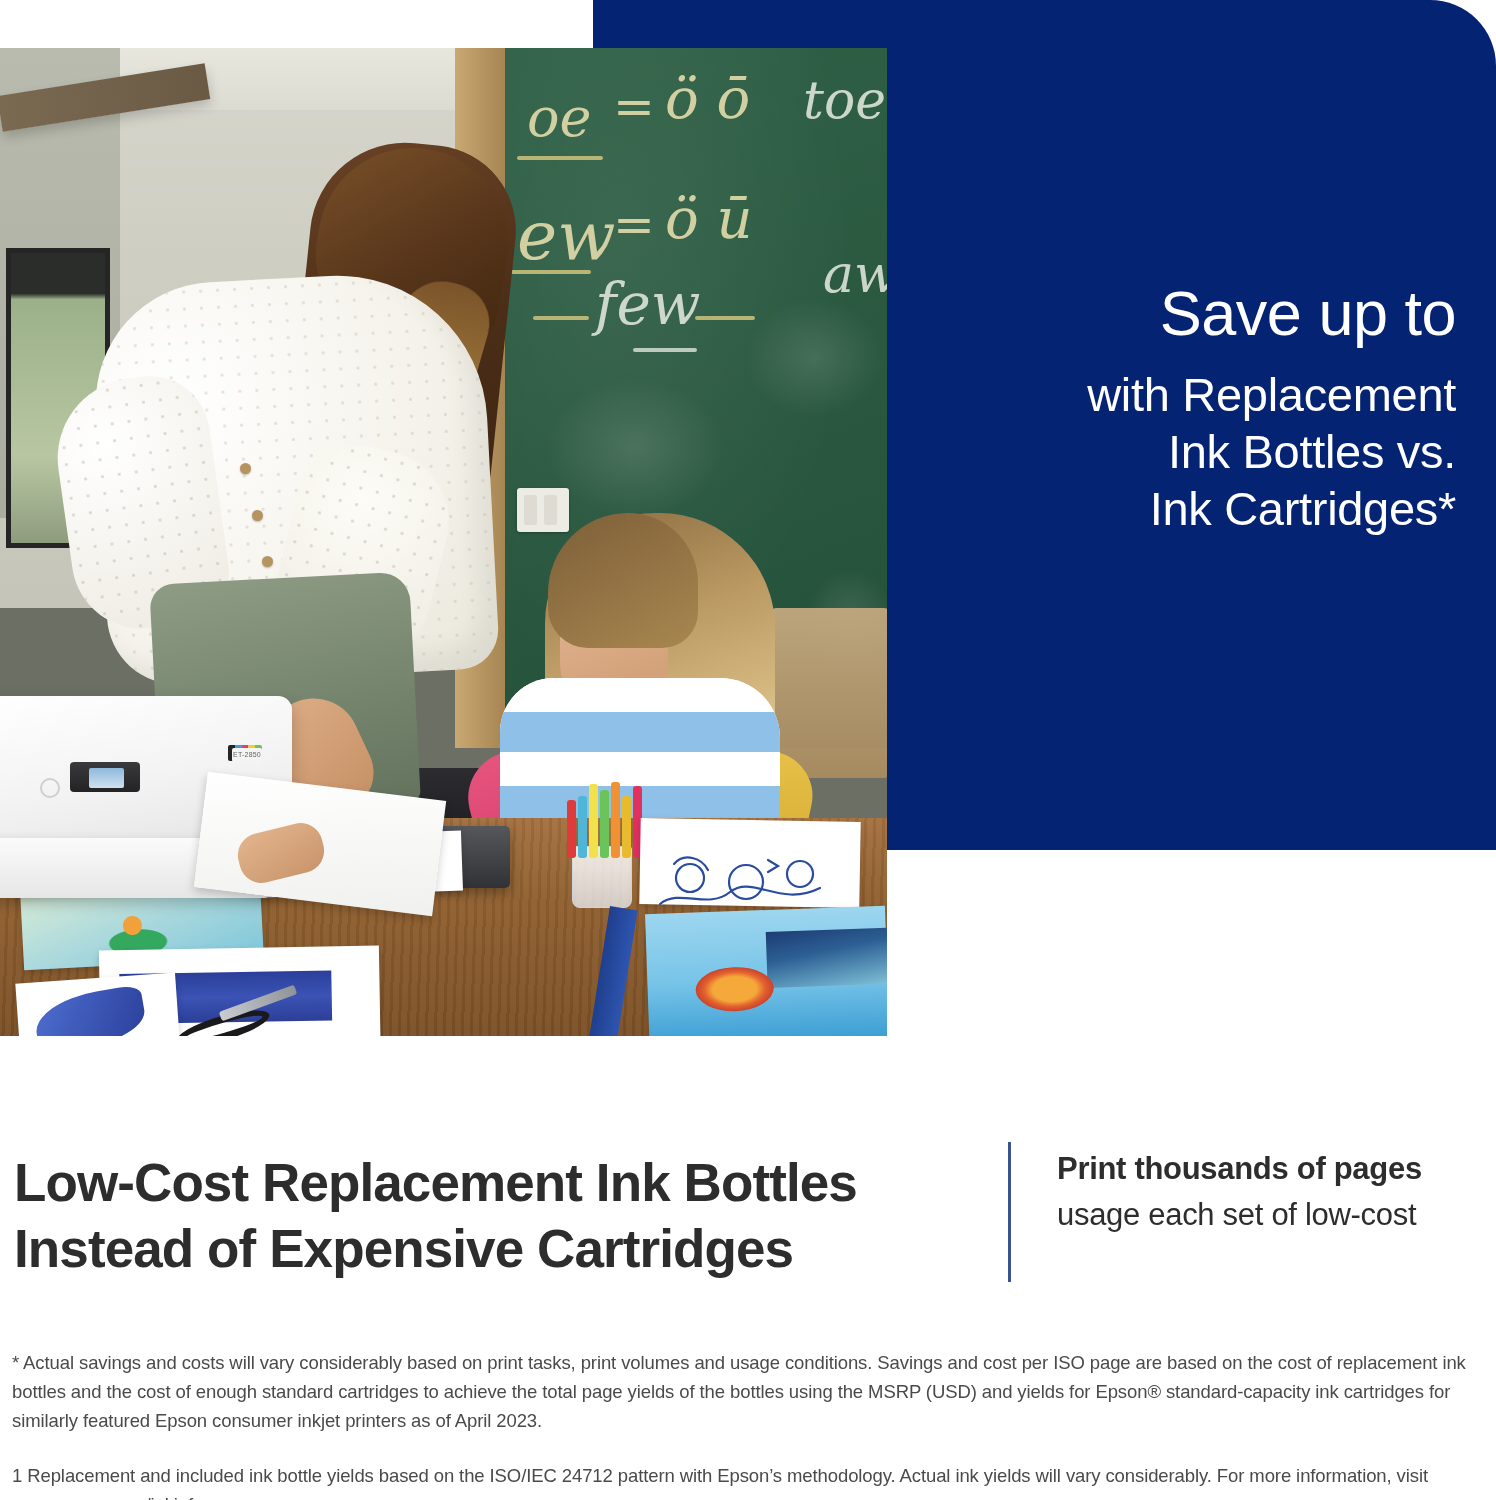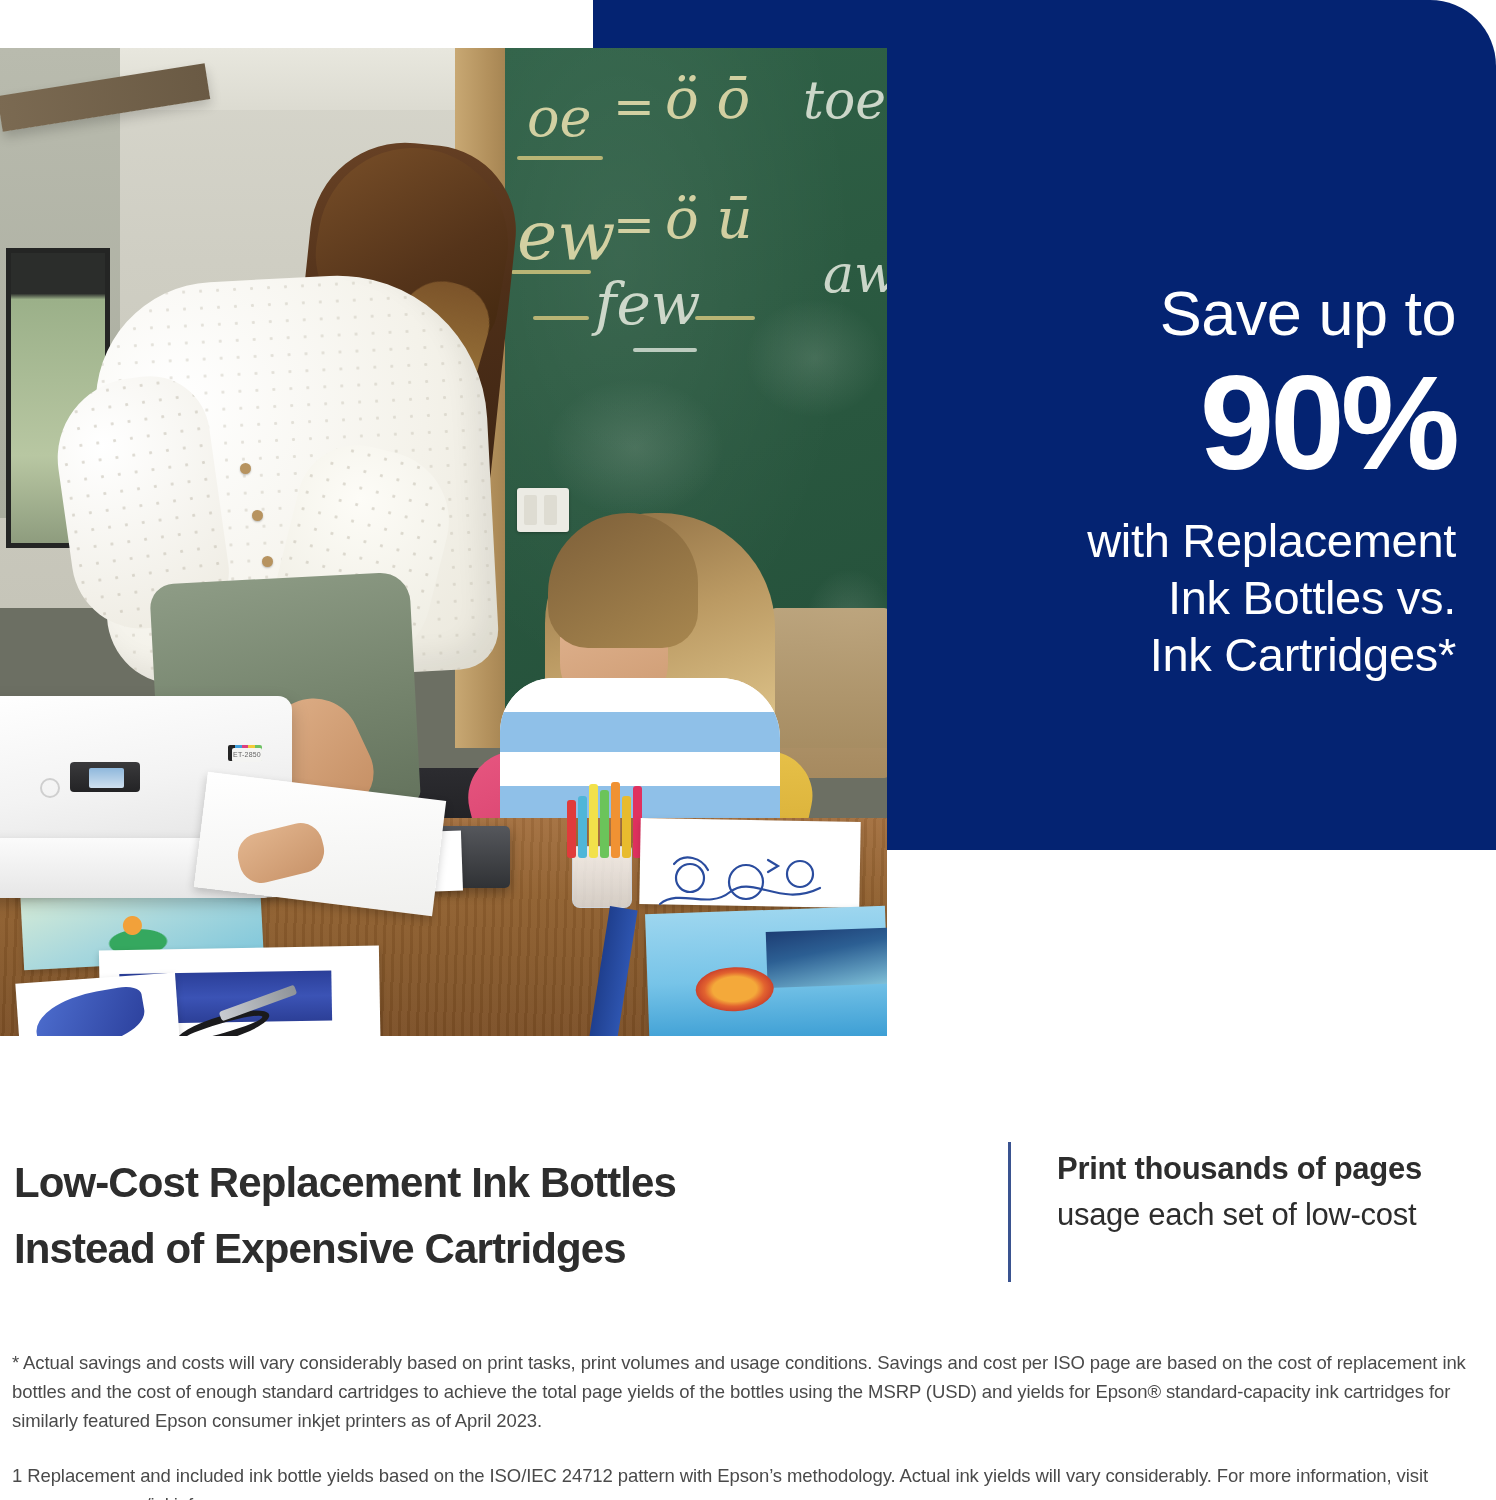--- a/index.html
+++ b/index.html
@@ -424,21 +424,21 @@
 
   
   .lower {
     position: absolute;
     left: 0; top: 1120px; width: 1496px; height: 200px;
   }
   .lead-heading {
     position: absolute;
     left: 14px; top: 30px;
     width: 960px;
-    font-size: 42px;
+    font-size: 53px;
     line-height: 66px;
     font-weight: 700;
     color: #2d2d2d;
     letter-spacing: -0.9px;
   }
   .lead-heading span { display:block; white-space: nowrap; }
 
   .divider {
     position: absolute;
     left: 1008px; top: 22px;
@@ -474,21 +474,20 @@
   .footnotes p + p { margin-top: 26px; }
 </style>
 </head>
 <body>
 
 <div class="page">
 
   <div class="blue-panel">
     <div class="blue-copy">
       <div class="headline-small">Save up to</div>
-      <div class="headline-big">90%</div>
       <div class="headline-sub">
         <span>with Replacement</span>
         <span>Ink Bottles vs.</span>
         <span>Ink Cartridges*</span>
       </div>
     </div>
   </div>
 
   <div class="photo">
 

